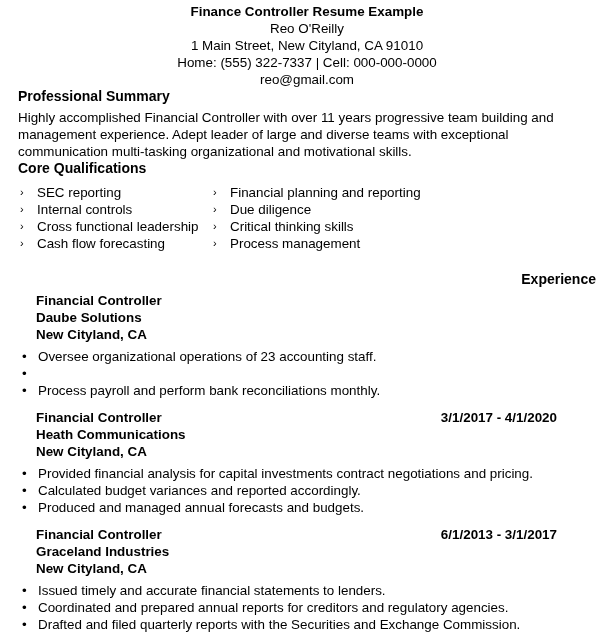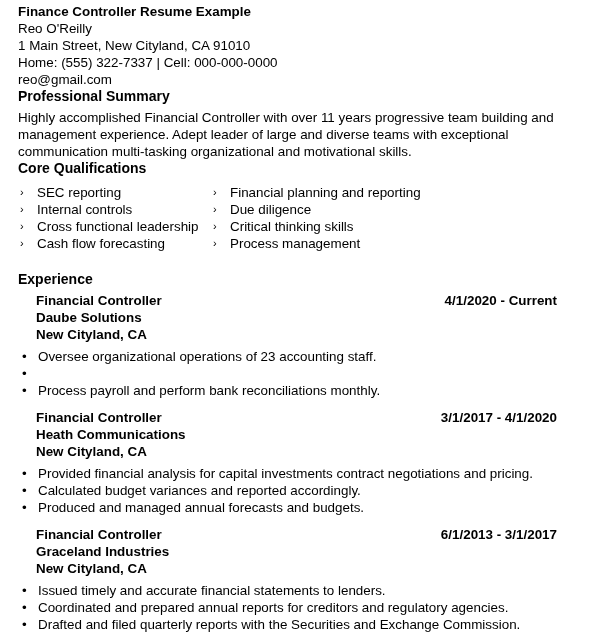--- a/index.html
+++ b/index.html
@@ -11,21 +11,21 @@
   }
   body {
     font-family: "Liberation Sans", sans-serif;
     font-size: 13.4px;
     line-height: 17px;
     color: #000000;
   }
   .page { padding: 3px 18px 0 18px; }
 
   
-  .resume-header { }
+  .resume-header { text-align: center; }
   .resume-title { font-weight: bold; }
 
   
   .sec-heading {
     font-weight: bold;
     font-size: 14px;
     line-height: 17px;
   }
 
   
@@ -41,21 +41,21 @@
   .qual-col { list-style: none; }
   .qual-item { display: flex; }
   .qual-item .qmark {
     width: 19px;
     flex: 0 0 19px;
     padding-left: 2px;
     font-size: 11px;
   }
 
   
-  .experience-heading { margin-top: 19px; }
+  .experience-heading { margin-top: 19px; text-align: right; }
   .job { margin-top: 10px; }
   .job.first { margin-top: 4px; }
   .job-head { display: flex; justify-content: space-between; }
   .job-title, .job-dates, .job-company, .job-location { font-weight: bold; padding-left: 18px; }
   .job-dates { padding-right: 39px; white-space: nowrap; }
   .job-bullets { margin-top: 5px; list-style: none; }
   .job-bullet { display: flex; padding-left: 4px; }
   .job-bullet .bmark { width: 16px; flex: 0 0 16px; }
 </style>
 </head>
@@ -117,21 +117,20 @@
       </ul>
     </div>
   </section>
 
   <section>
     <h2 class="sec-heading experience-heading">Experience</h2>
 
     <article class="job first">
       <div class="job-head">
         <span class="job-title">Financial Controller</span>
-        <span class="job-dates">4/1/2020 - Current</span>
       </div>
       <div class="job-company">Daube Solutions</div>
       <div class="job-location">New Cityland, CA</div>
       <ul class="job-bullets">
         <li class="job-bullet">
           <span class="bmark">•</span>
           <span>Oversee organizational operations of 23 accounting staff.</span>
         </li>
         <li class="job-bullet">
           <span class="bmark">•</span>

